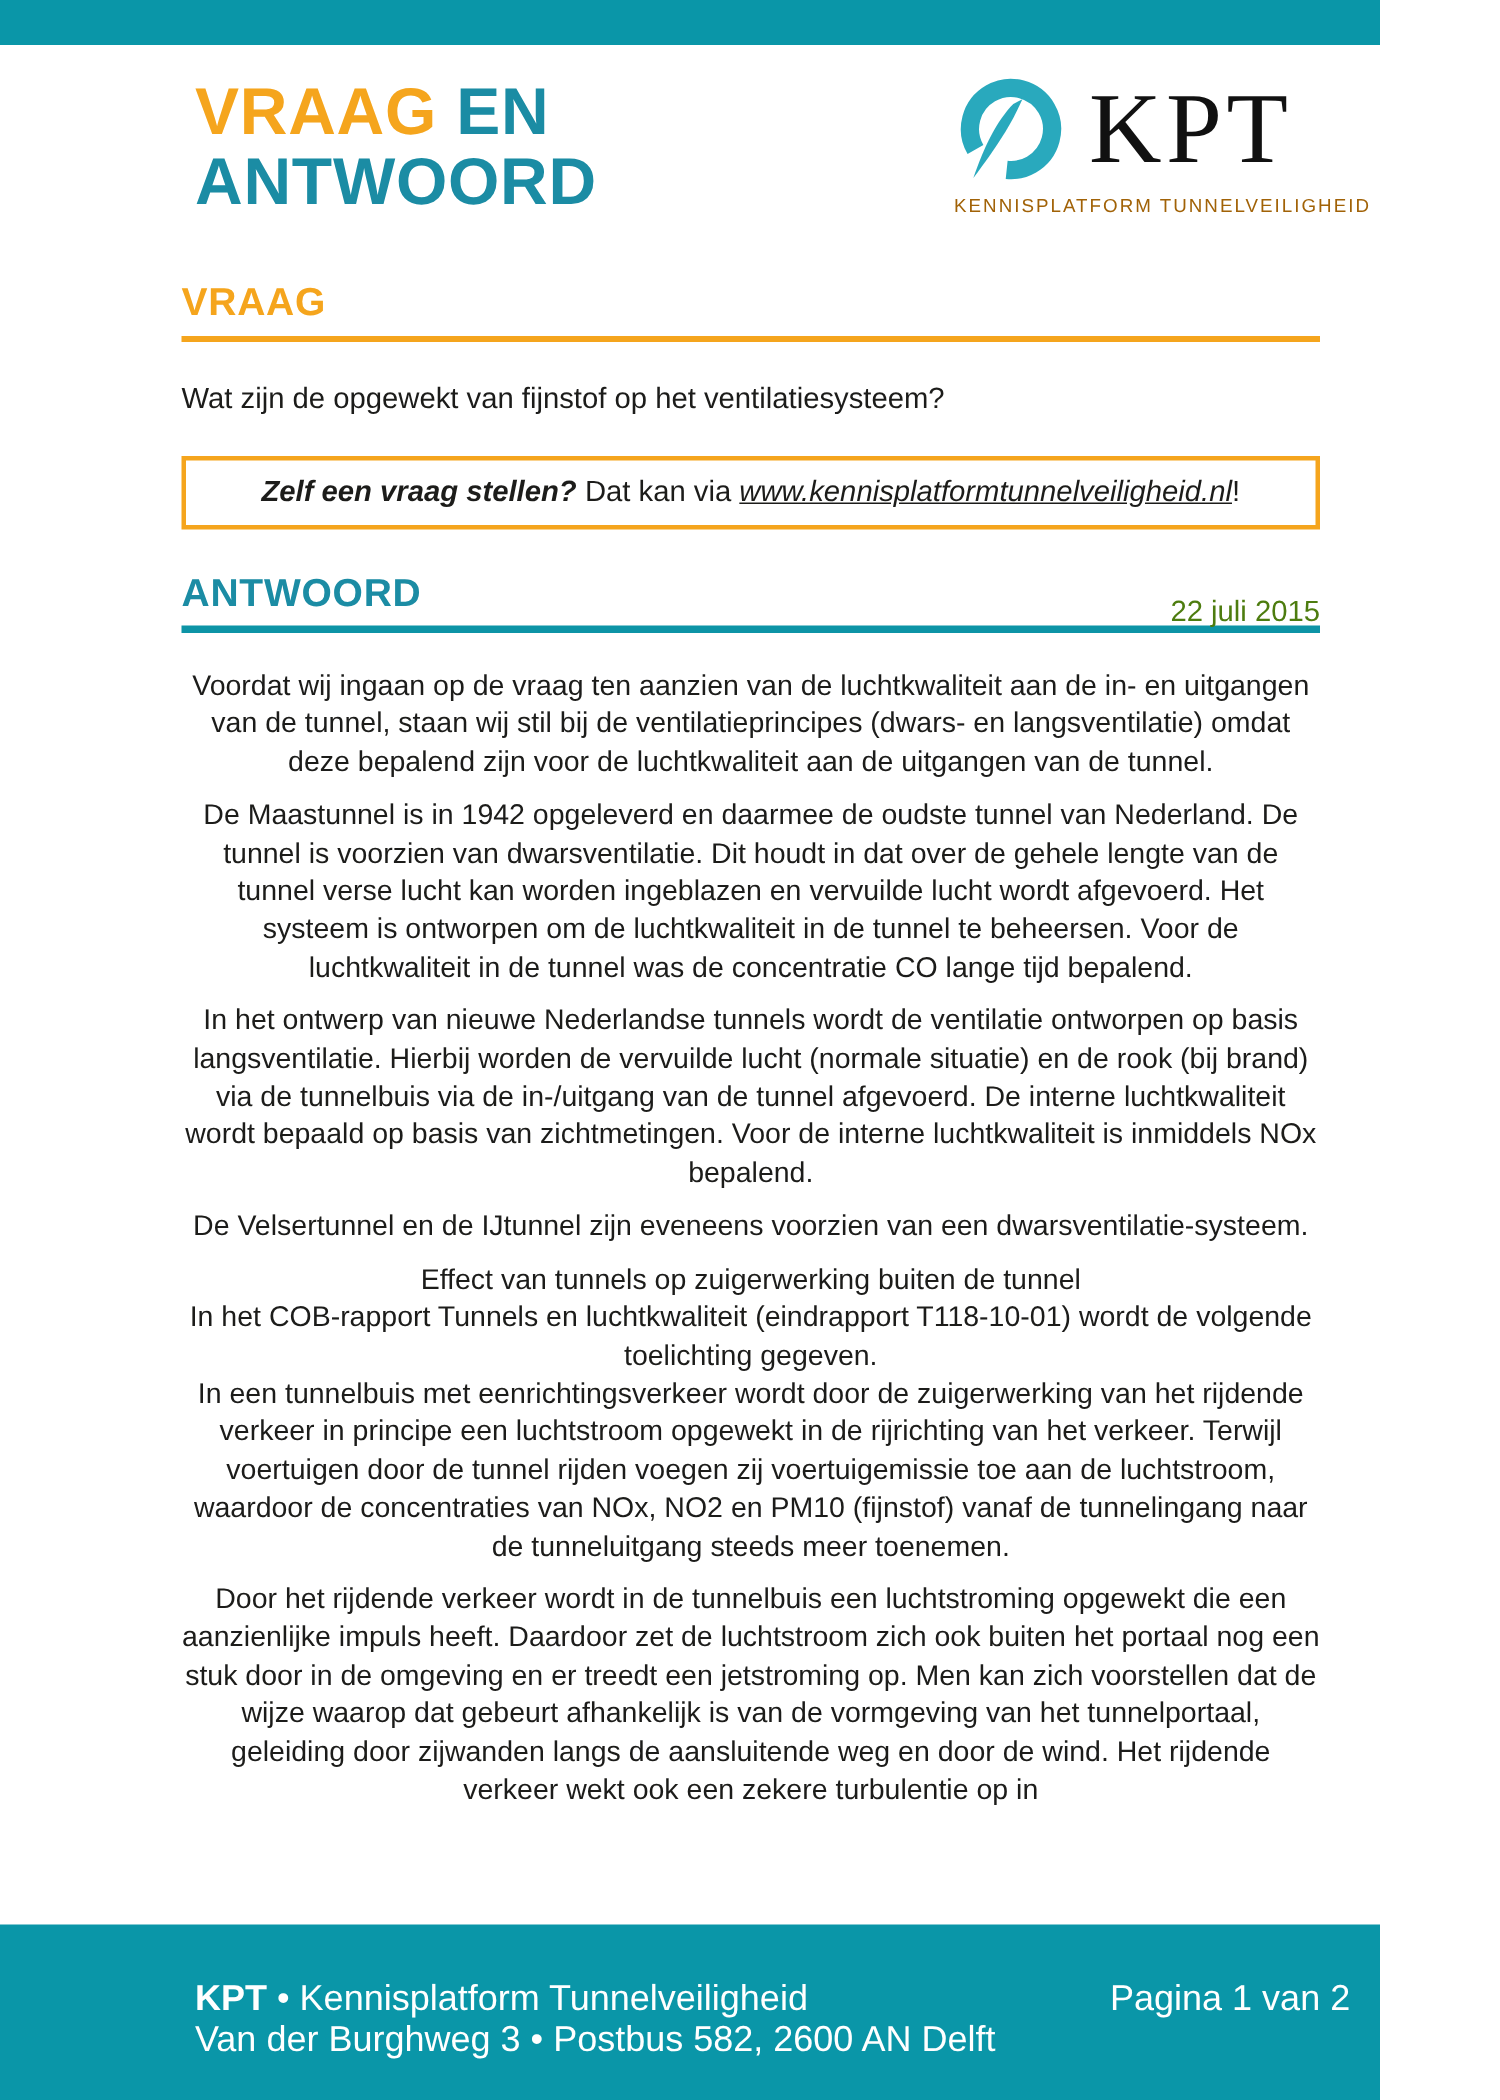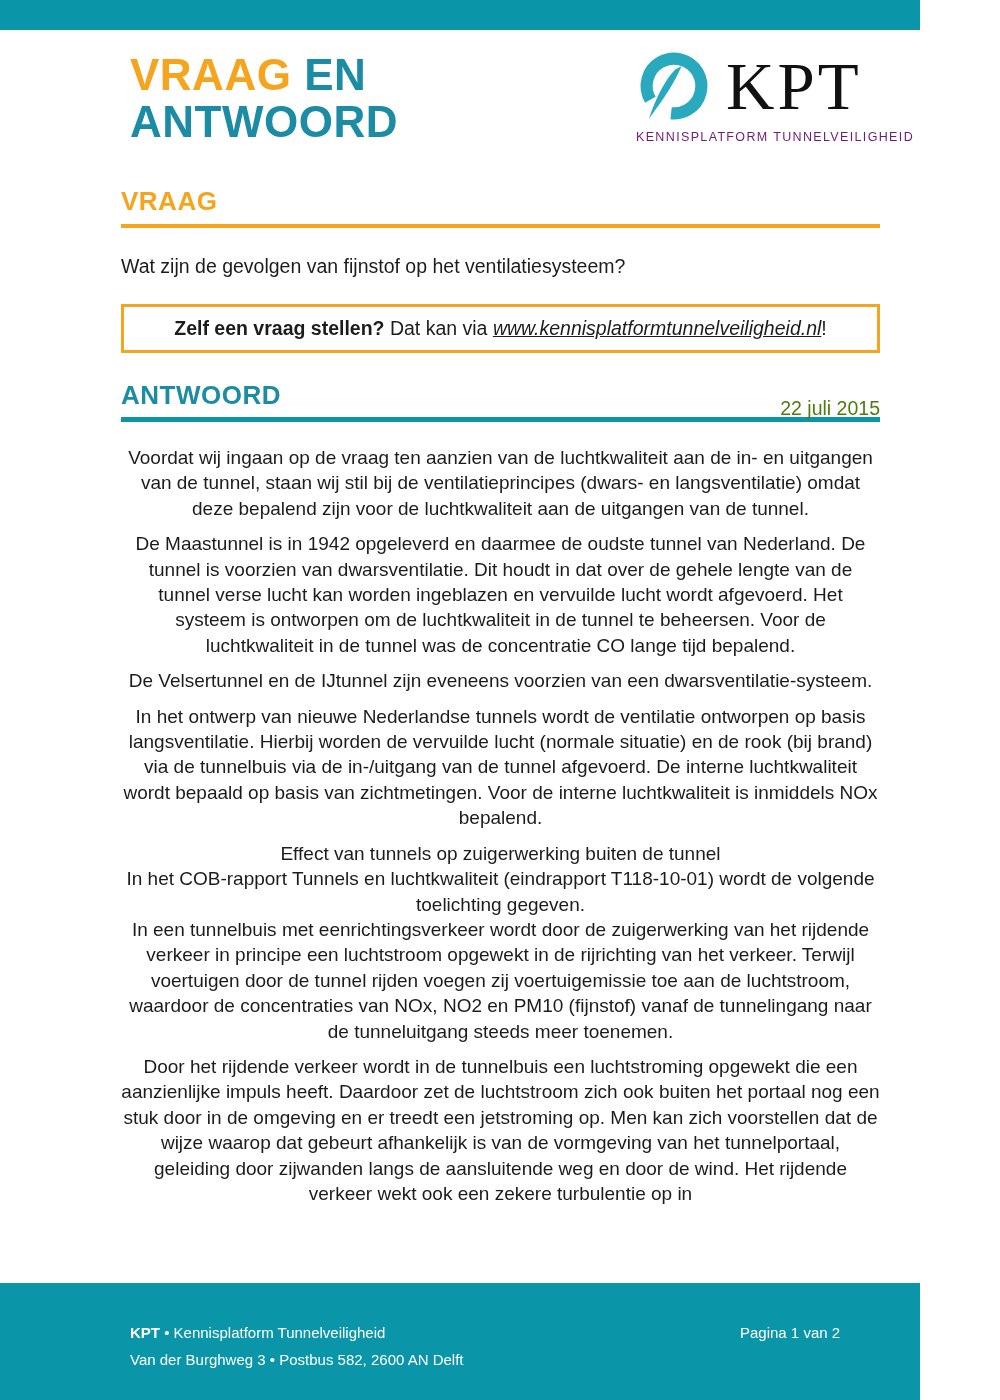--- a/index.html
+++ b/index.html
@@ -22,56 +22,56 @@
 
   
   .logo{position:absolute;left:636px;top:48px;width:246px;}
   .logo-row{display:flex;align-items:flex-start;}
   .logo-icon{width:76px;height:76px;flex:0 0 auto;}
   .logo-acronym{
     font-family:"Liberation Serif","DejaVu Serif",serif;
     font-size:67px;line-height:76px;color:#111111;margin-left:14px;letter-spacing:3px;
   }
   .logo-subtitle{
-    margin-top:6px;font-size:12.5px;letter-spacing:1.35px;color:#701a75;white-space:nowrap;
+    margin-top:6px;font-size:12.5px;letter-spacing:1.35px;color:#a16207;white-space:nowrap;
   }
 
   
   .content{position:absolute;left:121px;top:186px;width:759px;}
 
   .section-heading{font-size:26px;font-weight:bold;letter-spacing:0.5px;}
   .h-orange{color:#f5a51d;}
   .h-teal{color:#1b8ca4;}
   .rule{width:100%;border:0;margin:0;}
   .rule-orange{height:4px;background:#f5a51d;margin-top:7px;}
   .rule-teal{height:5px;background:#0d94a6;margin-top:6px;}
 
   .question{margin-top:27px;font-size:19.5px;}
 
   .callout{
     margin-top:26px;border:3px solid #f5a51d;background:#ffffff;
     padding:10px 14px;text-align:center;font-size:19.5px;
   }
-  .callout b{font-weight:bold;}
+  .callout b{font-weight:bold;font-style:italic;}
   .callout a{color:#1c1c1a;text-decoration:underline;cursor:pointer;font-style:italic;}
 
   .answer-head{margin-top:27px;position:relative;}
   .answer-date{
     position:absolute;right:0;bottom:2px;color:#4d7c0f;font-size:19.5px;font-weight:normal;
   }
 
   .body-text{margin-top:23px;font-size:19px;line-height:25.4px;}
   .group{margin-top:10px;text-align:center;}
   .group:first-child{margin-top:0;}
   .group p{margin:0;}
 
   
   .footer{
     position:absolute;left:0;bottom:0;width:1000px;height:117px;background:#0a96a8;
-    color:#ffffff;font-size:15px;line-height:27px;
+    color:#ffffff;font-size:24px;line-height:27px;
   }
   .footer-inner{position:absolute;left:130px;top:36px;}
   .footer-org b{font-weight:bold;}
   .page-indicator{position:absolute;left:740px;top:36px;}
 </style>
 </head>
 <body>
 
 <div class="page">
 
@@ -93,44 +93,44 @@
       <span class="logo-acronym">KPT</span>
     </div>
     <div class="logo-subtitle">KENNISPLATFORM TUNNELVEILIGHEID</div>
   </div>
 
   <div class="content">
 
     <div class="section-heading h-orange">VRAAG</div>
     <div class="rule rule-orange"></div>
 
-    <div class="question">Wat zijn de gevolgen van fijnstof op het ventilatiesysteem?</div>
+    <div class="question">Wat zijn de opgewekt van fijnstof op het ventilatiesysteem?</div>
 
     <div class="callout">
       <b>Zelf een vraag stellen?</b><span> Dat kan via </span><a>www.kennisplatformtunnelveiligheid.nl</a><span>!</span>
     </div>
 
     <div class="answer-head">
       <span class="section-heading h-teal">ANTWOORD</span>
       <span class="answer-date">22 juli 2015</span>
       <div class="rule rule-teal"></div>
     </div>
 
     <div class="body-text">
       <div class="group">
         <p>Voordat wij ingaan op de vraag ten aanzien van de luchtkwaliteit aan de in- en uitgangen van de tunnel, staan wij stil bij de ventilatieprincipes (dwars- en langsventilatie) omdat deze bepalend zijn voor de luchtkwaliteit aan de uitgangen van de tunnel.</p>
       </div>
       <div class="group">
         <p>De Maastunnel is in 1942 opgeleverd en daarmee de oudste tunnel van Nederland. De tunnel is voorzien van dwarsventilatie. Dit houdt in dat over de gehele lengte van de tunnel verse lucht kan worden ingeblazen en vervuilde lucht wordt afgevoerd. Het systeem is ontworpen om de luchtkwaliteit in de tunnel te beheersen. Voor de luchtkwaliteit in de tunnel was de concentratie CO lange tijd bepalend.</p>
       </div>
       <div class="group">
-        <p>De Velsertunnel en de IJtunnel zijn eveneens voorzien van een dwarsventilatie-systeem.</p>
+        <p>In het ontwerp van nieuwe Nederlandse tunnels wordt de ventilatie ontworpen op basis langsventilatie. Hierbij worden de vervuilde lucht (normale situatie) en de rook (bij brand) via de tunnelbuis via de in-/uitgang van de tunnel afgevoerd. De interne luchtkwaliteit wordt bepaald op basis van zichtmetingen. Voor de interne luchtkwaliteit is inmiddels NOx bepalend.</p>
       </div>
       <div class="group">
-        <p>In het ontwerp van nieuwe Nederlandse tunnels wordt de ventilatie ontworpen op basis langsventilatie. Hierbij worden de vervuilde lucht (normale situatie) en de rook (bij brand) via de tunnelbuis via de in-/uitgang van de tunnel afgevoerd. De interne luchtkwaliteit wordt bepaald op basis van zichtmetingen. Voor de interne luchtkwaliteit is inmiddels NOx bepalend.</p>
+        <p>De Velsertunnel en de IJtunnel zijn eveneens voorzien van een dwarsventilatie-systeem.</p>
       </div>
       <div class="group">
         <p>Effect van tunnels op zuigerwerking buiten de tunnel</p>
         <p>In het COB-rapport Tunnels en luchtkwaliteit (eindrapport T118-10-01) wordt de volgende toelichting gegeven.</p>
         <p>In een tunnelbuis met eenrichtingsverkeer wordt door de zuigerwerking van het rijdende verkeer in principe een luchtstroom opgewekt in de rijrichting van het verkeer. Terwijl voertuigen door de tunnel rijden voegen zij voertuigemissie toe aan de luchtstroom, waardoor de concentraties van NOx, NO2 en PM10 (fijnstof) vanaf de tunnelingang naar de tunneluitgang steeds meer toenemen.</p>
       </div>
       <div class="group">
         <p>Door het rijdende verkeer wordt in de tunnelbuis een luchtstroming opgewekt die een aanzienlijke impuls heeft. Daardoor zet de luchtstroom zich ook buiten het portaal nog een stuk door in de omgeving en er treedt een jetstroming op. Men kan zich voorstellen dat de wijze waarop dat gebeurt afhankelijk is van de vormgeving van het tunnelportaal, geleiding door zijwanden langs de aansluitende weg en door de wind. Het rijdende verkeer wekt ook een zekere turbulentie op in</p>
       </div>
     </div>

